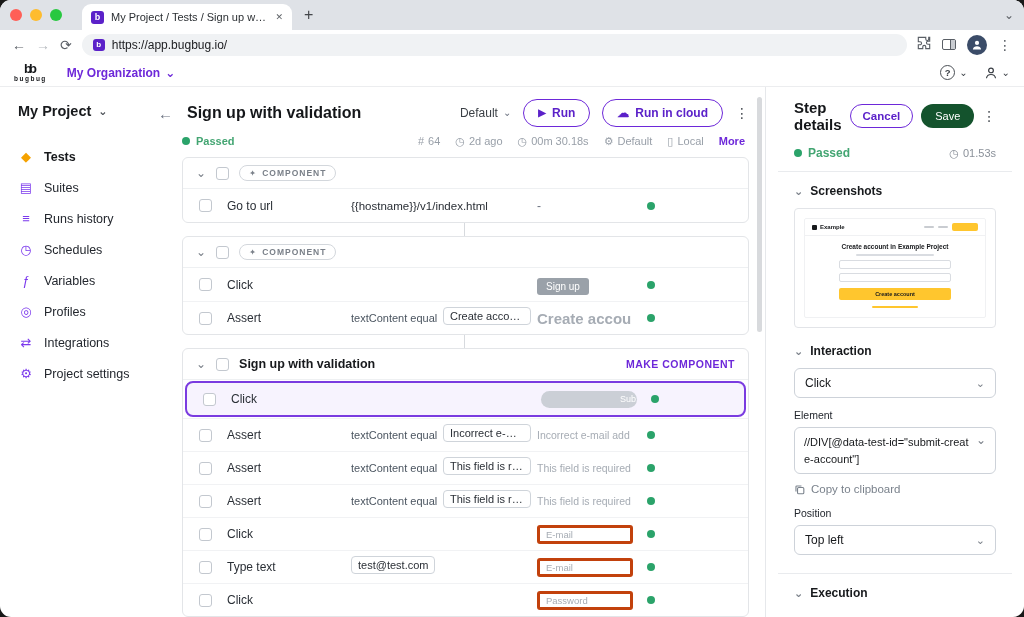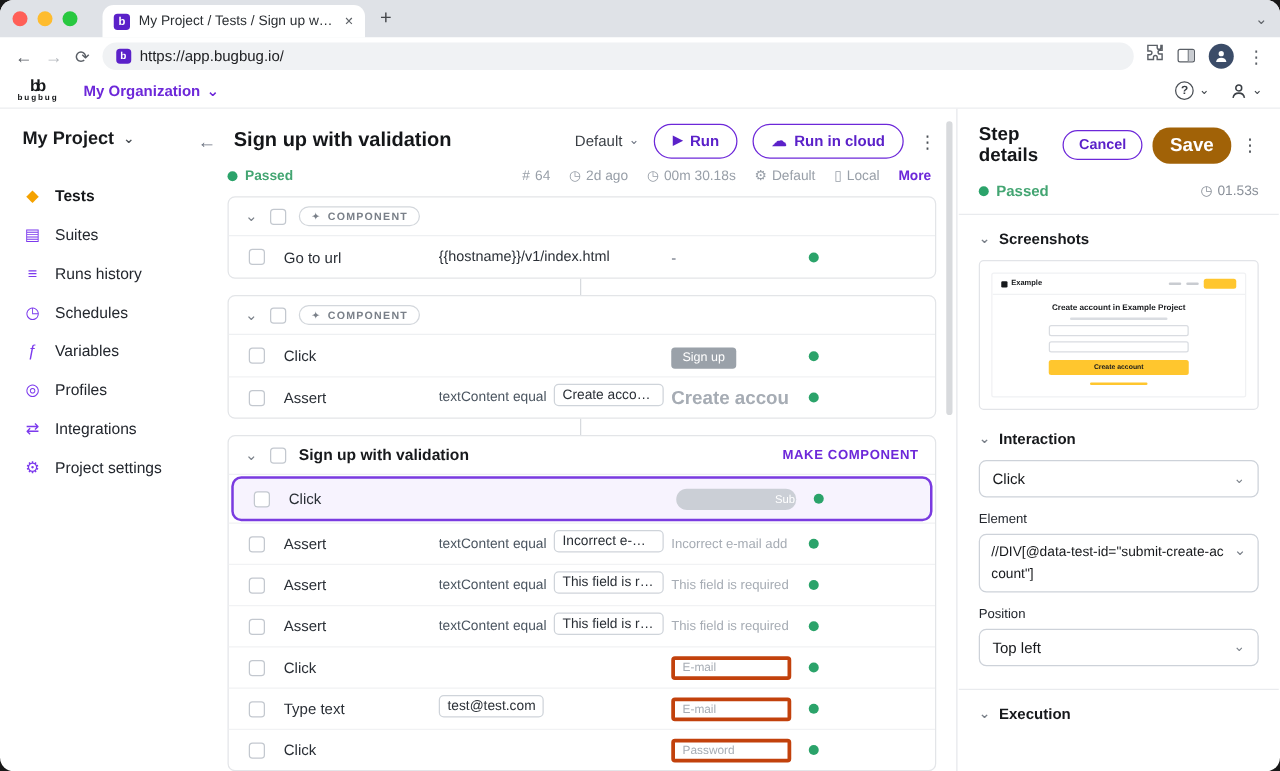--- a/index.html
+++ b/index.html
@@ -92,25 +92,25 @@
   .shot-btn{background:#9AA1A9;color:#fff;border-radius:3px;padding:3px 9px;font-size:10px;white-space:nowrap}
   .prev-big{font-size:15px;font-weight:700;color:#A6ACB4;white-space:nowrap;overflow:hidden}
   .prev-small{font-size:10.5px;color:#A6ACB4;white-space:nowrap;overflow:hidden}
   .shot-pill{width:100%;height:17px;background:#CBCFD6;border-radius:9px;display:flex;align-items:center;justify-content:flex-end;overflow:hidden}
   .shot-pill-txt{color:#fff;font-size:9px;white-space:nowrap;padding-right:1px}
   .shot-input{width:100%;height:19px;border:3px solid #c2410c;border-radius:3px;background:#fff;display:flex;align-items:center;padding-left:6px;font-size:9.5px;color:#A6ACB4;white-space:nowrap;overflow:hidden}
   .dot{width:8px;height:8px;border-radius:50%;background:#2BA36A}
   .msb{position:absolute;right:3px;top:10px;width:5px;height:235px;background:#D8DADD;border-radius:3px}
 
   
-  .details{width:259px;flex:none;border-left:1px solid #E6E8EB;padding:12px 17px 0;display:flex;flex-direction:column;overflow:hidden}
+  .details{width:259px;flex:none;border-left:1px solid #E6E8EB;padding:12px 28px 0;display:flex;flex-direction:column;overflow:hidden}
   .dh{display:flex;align-items:center;gap:8px}
   .d-title{font-size:15px;font-weight:700;color:#141619;flex:1}
   .btn-cancel{border:1px solid #6D28D9;color:#5B21C9;background:#fff;border-radius:14px;padding:5px 12px;font-size:11.5px;font-weight:700;cursor:pointer}
-  .btn-save{border:none;background:#a16207;color:#fff;border-radius:14px;padding:6px 14px;font-size:15px;font-weight:700;cursor:pointer}
+  .btn-save{border:none;background:#14532d;color:#fff;border-radius:14px;padding:6px 14px;font-size:11px;font-weight:400;cursor:pointer}
   .d-status{display:flex;align-items:center;margin:13px 0 11px;font-size:12px}
   .d-status .st-pass{font-size:12px}
   .d-dur{margin-left:auto;display:flex;align-items:center;gap:4px;color:#8A9099;font-size:11px}
   .divider{border:none;border-top:1px solid #E9EBEE;margin:0 -16px}
   .sec{display:flex;align-items:center;gap:7px;margin:12px 0 10px;font-size:12px;font-weight:700;color:#17191C}
   .sec .gh-chevron{font-size:11px}
   .fieldlabel{font-size:10.5px;color:#23272E;margin:11px 0 6px}
   .sel{height:30px;border:1px solid #CDD2D9;border-radius:6px;display:flex;align-items:center;justify-content:space-between;padding:0 10px;font-size:12px;color:#17191C;background:#fff;cursor:pointer}
   .sel .gh-chevron{font-size:11px}
   .elbox{border:1px solid #CDD2D9;border-radius:6px;padding:6px 9px;display:flex;gap:6px;font-size:11px;color:#17191C;background:#fff;cursor:pointer}
@@ -524,20 +524,27 @@
         <span>Click</span>
         <span class="gh-chevron ic">⌄</span>
       </div>
 
       <div class="fieldlabel">Element</div>
       <div class="elbox">
         <span class="el-txt">//DIV[@data-test-id="submit-create-account"]</span>
         <span class="gh-chevron ic">⌄</span>
       </div>
 
+      <div class="copyrow">
+        <svg width="11" height="11" viewBox="0 0 14 14">
+            <rect x="4.5" y="4.5" width="8" height="8" rx="1.5" fill="none" stroke="#7A828C" stroke-width="1.4"></rect>
+            <path d="M9.5 2.5h-6a1 1 0 0 0-1 1v6" fill="none" stroke="#7A828C" stroke-width="1.4"></path>
+          </svg>
+        <span>Copy to clipboard</span>
+      </div>
 
       <div class="fieldlabel">Position</div>
       <div class="sel">
         <span>Top left</span>
         <span class="gh-chevron ic">⌄</span>
       </div>
 
       <hr class="divider" style="margin-top:18px">
 
       <div class="sec">

